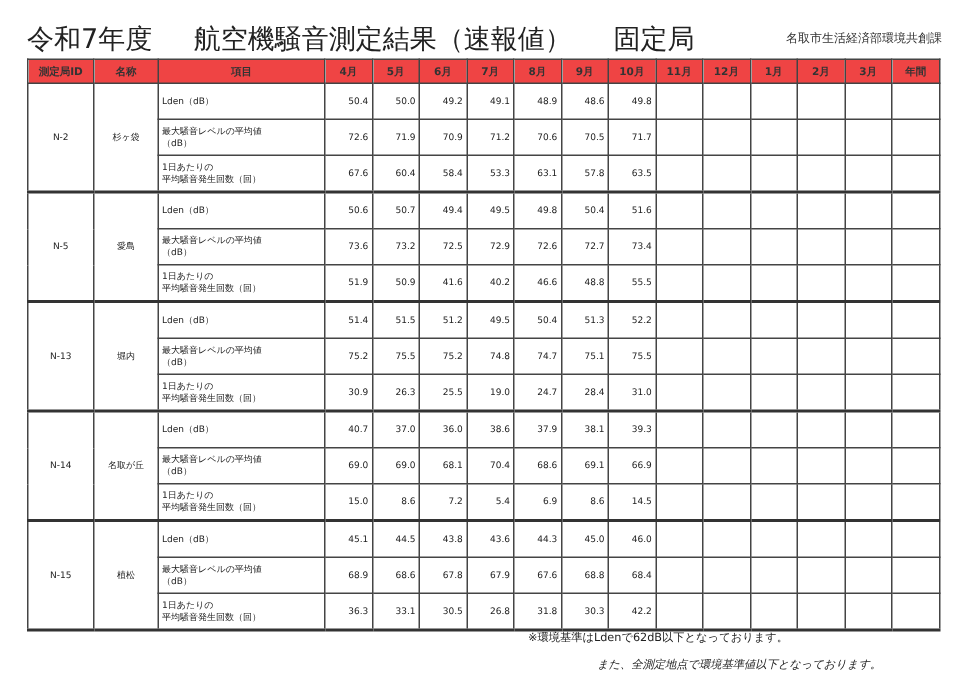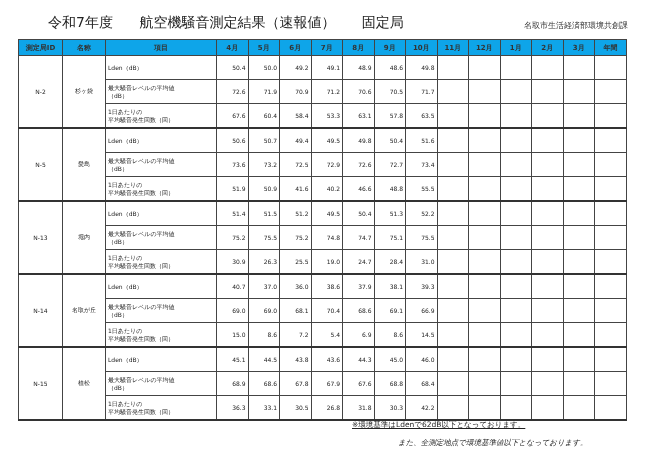--- a/index.html
+++ b/index.html
@@ -2,37 +2,37 @@
 <html><head>
 <meta charset="utf-8">
 <style>
   html, body { margin: 0; padding: 0; background: #ffffff; }
   body {
     width: 650px; height: 461px; position: relative; overflow: hidden;
     font-family: "DejaVu Sans", "Liberation Sans", sans-serif; color: #222;
   }
   .title {
     position: absolute; left: 18px; top: 14px;
-    font-size: 14px; font-weight: normal; letter-spacing: 0px; white-space: nowrap; margin-left: 30px;
+    font-size: 18px; font-weight: normal; letter-spacing: 0px; white-space: nowrap;
   }
   .title span { margin-right: 22px; }
   .dept {
     position: absolute; right: 22px; top: 20px;
     font-size: 8px; white-space: nowrap; color: #333;
   }
   table.grid {
     position: absolute; left: 18px; top: 39px;
     border-collapse: collapse; table-layout: fixed;
     width: 608px;
   }
   table.grid th, table.grid td {
     border: 1px solid #444; padding: 0; overflow: hidden;
   }
   table.grid th {
-    background: #0ea5e9; height: 15px; font-size: 7px; font-weight: bold;
+    background: #ef4444; height: 15px; font-size: 7px; font-weight: bold;
     text-align: center; color: #333;
   }
   table.grid td { font-size: 6px; }
   td.station { text-align: center; font-size: 7px; }
   td.item { padding-left: 2px !important; line-height: 8px; text-align: left; }
   td.num { text-align: right; padding-right: 2px !important; font-size: 6px; }
   tr.sub td { height: 23px; }
   tr.grp-end td { border-bottom: 2px solid #333; }
   .note {
     position: absolute; font-size: 7.5px; white-space: nowrap; color: #222;
@@ -374,14 +374,14 @@
         <td class="num"></td>
         <td class="num"></td>
         <td class="num"></td>
         <td class="num"></td>
         <td class="num"></td>
         <td class="num"></td>
       </tr>
     </tbody>
 </table>
 
-<div class="note" style="left:352px; top:420px;text-decoration:underline;">※環境基準はLdenで62dB以下となっております。</div>
+<div class="note" style="left:352px; top:420px;">※環境基準はLdenで62dB以下となっております。</div>
 <div class="note" style="left:398px; top:438px;font-style:italic;">また、全測定地点で環境基準値以下となっております。</div>
 
 </body></html>

